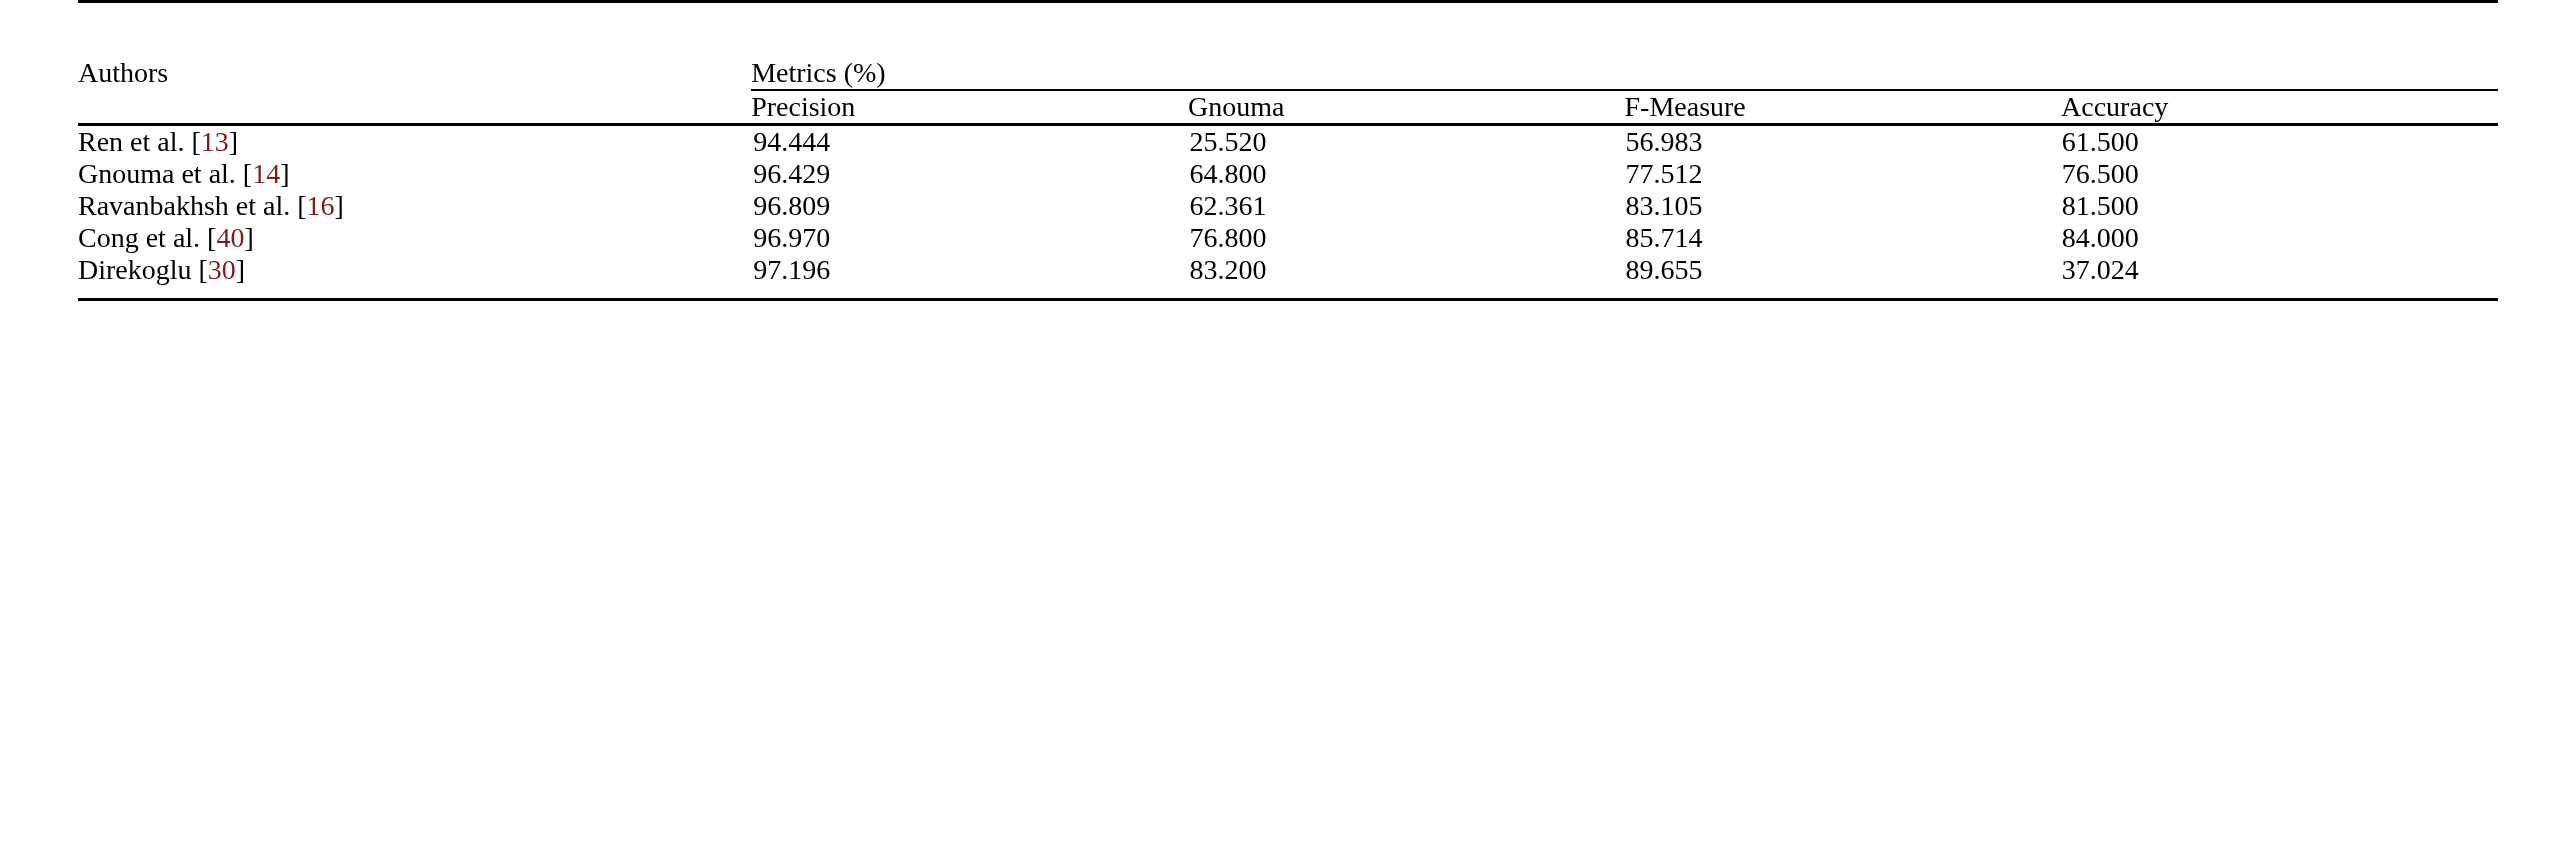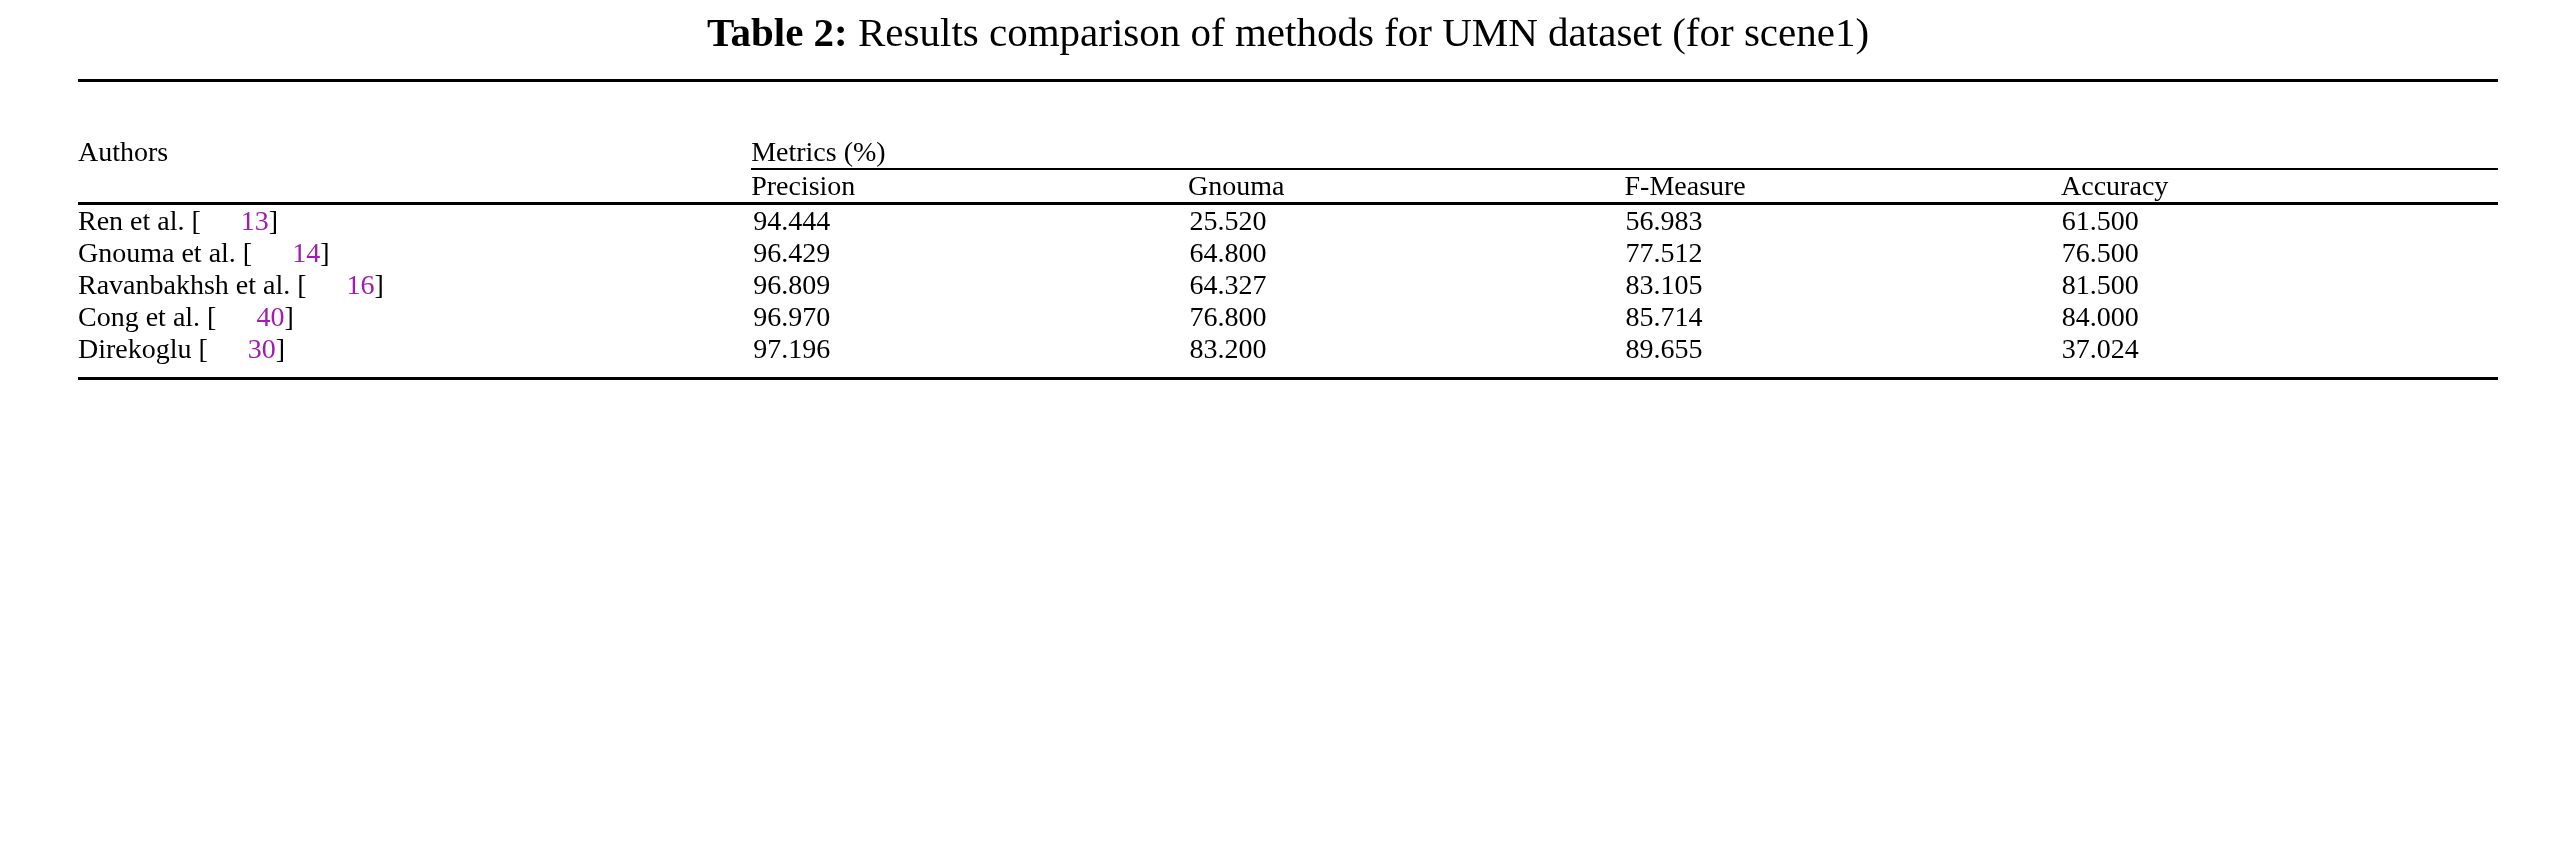--- a/index.html
+++ b/index.html
@@ -72,34 +72,29 @@
   .subhdr td {
     padding-top: 24px;
     padding-bottom: 22.4px;
     font-family: Liberation Serif, serif;
   }
   .body-row td {
     padding-top: 17px;
     padding-bottom: 17px;
   }
   .ref {
-    color: #a21caf;
-    margin-left: 40px;
+    color: #7f1d1d;
   }
   .bottom-pad { height: 12px; }
 </style>
 </head>
 <body>
 
 <div class="table-wrap">
 
-  <div class="caption">
-    <span class="cap-label">Table 2:</span>
-    <span>Results comparison of methods for UMN dataset (for scene1)</span>
-  </div>
 
   <div class="rule-thick"></div>
 
   <table class="tbl">
     <colgroup>
       <col class="col-authors">
       <col class="col-num">
       <col class="col-num">
       <col class="col-num">
       <col class="col-num">
@@ -146,21 +141,21 @@
       <tr class="body-row">
         <td><span>Gnouma et al. </span><span>[</span><span class="ref">14</span><span>]</span></td>
         <td>96.429</td>
         <td>64.800</td>
         <td>77.512</td>
         <td>76.500</td>
       </tr>
       <tr class="body-row">
         <td><span>Ravanbakhsh et al. </span><span>[</span><span class="ref">16</span><span>]</span></td>
         <td>96.809</td>
-        <td>64.327</td>
+        <td>62.361</td>
         <td>83.105</td>
         <td>81.500</td>
       </tr>
       <tr class="body-row">
         <td><span>Cong et al. </span><span>[</span><span class="ref">40</span><span>]</span></td>
         <td>96.970</td>
         <td>76.800</td>
         <td>85.714</td>
         <td>84.000</td>
       </tr>

